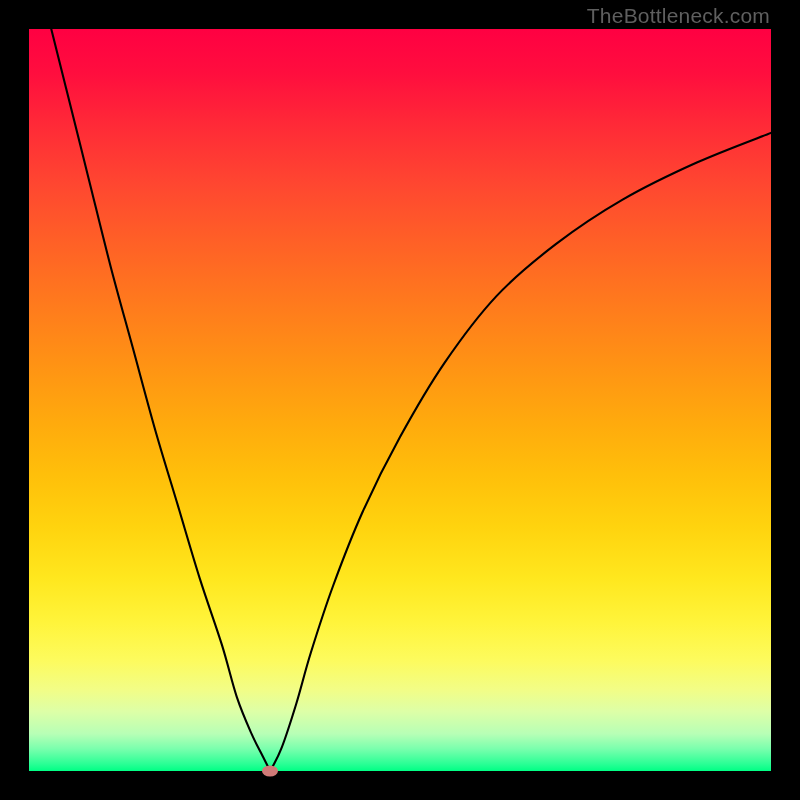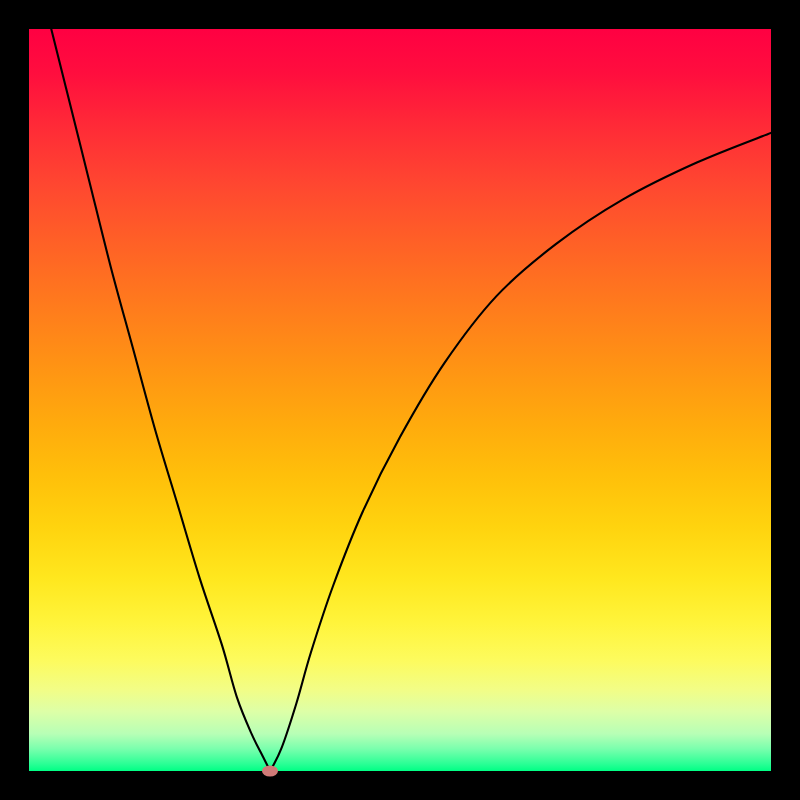--- a/index.html
+++ b/index.html
@@ -76,13 +76,14 @@
 
 <div class="frame">
 
   <div class="plot">
     <svg class="curve" viewBox="0 0 742 742" preserveAspectRatio="none">
       <path id="curve-path" fill="none" stroke="#000" stroke-width="2.1" stroke-linecap="round" d="M 22.259999999999998 0 C 24.73 9.89, 30.92 34.63, 37.10 59.36 C 43.28 84.09, 51.94 118.72, 59.36 148.40 C 66.78 178.08, 74.20 209.00, 81.62 237.44 C 89.04 265.88, 96.46 291.85, 103.88 319.06 C 111.30 346.27, 118.72 374.71, 126.14 400.68 C 133.56 426.65, 140.98 450.15, 148.40 474.88 C 155.82 499.61, 163.24 525.58, 170.66 549.08 C 178.08 572.58, 186.74 596.07, 192.92 615.86 C 199.10 635.65, 202.81 652.96, 207.76 667.80 C 212.71 682.64, 218.27 695.01, 222.60 704.90 C 226.93 714.79, 230.64 720.98, 233.73 727.16 C 236.82 733.34, 239.91 739.53, 241.15 742.00 C 242.39 744.47, 239.30 745.71, 241.15 742.00 C 243.00 738.29, 247.95 730.87, 252.28 719.74 C 256.61 708.61, 262.17 691.30, 267.12 675.22 C 272.07 659.14, 275.78 643.07, 281.96 623.28 C 288.14 603.49, 295.56 580.00, 304.22 556.50 C 312.88 533.00, 322.77 507.03, 333.90 482.30 C 345.03 457.57, 357.40 432.83, 371.00 408.10 C 384.60 383.37, 399.44 357.40, 415.52 333.90 C 431.60 310.40, 448.91 286.91, 467.46 267.12 C 486.01 247.33, 505.80 231.26, 526.82 215.18 C 547.84 199.10, 570.10 184.26, 593.60 170.66 C 617.10 157.06, 643.07 144.69, 667.80 133.56 C 692.53 122.43, 729.63 108.83, 742.00 103.88"></path>
     </svg>
     <div class="marker" id="min-marker" style="left: 241.15px; top: 742px; background: rgb(207, 122, 119);"></div>
   </div>
 
+  <div class="attribution">TheBottleneck.com</div>
 </div>
 
 </body></html>

